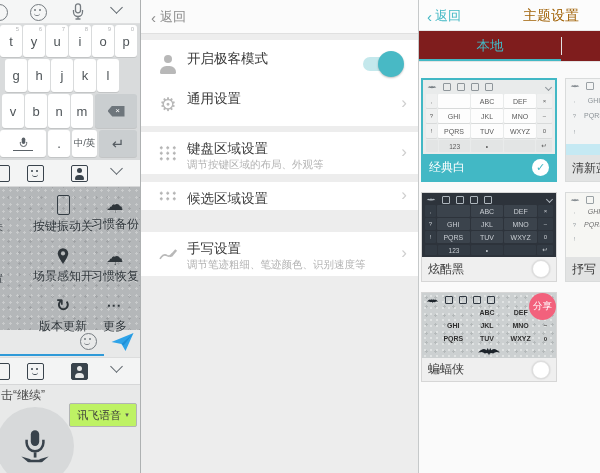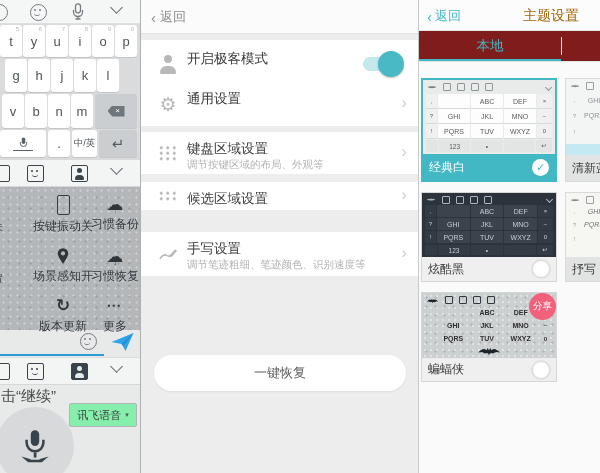--- a/index.html
+++ b/index.html
@@ -50,22 +50,22 @@
   .cutlbl{position:absolute;left:-7px;font-size:10px;color:#2f363b;}
   .phone-ic{width:11px;height:18px;border:1.6px solid #343d44;border-radius:2px;}
   .cloud-wrap{position:relative;height:18px;display:flex;align-items:flex-end;}
   .cloud-g{font-size:17px;line-height:1;color:#2f363b;}
   .cloud-a{position:absolute;left:50%;transform:translateX(-50%);bottom:-2px;font-size:8px;color:#2f363b;font-weight:bold;}
   .refresh-g{font-size:17px;line-height:18px;color:#2f363b;font-weight:bold;}
   .more-g{font-size:8px;letter-spacing:2px;line-height:18px;color:#2f363b;}
 
   .input-strip{position:absolute;top:330px;left:0;width:140px;height:26px;}
   .blue-underline{position:absolute;left:0;bottom:0;width:104px;height:2px;background:#2f9ad8;}
-  .hint{position:absolute;top:387px;left:1px;font-size:15px;color:#4a4a4a;}
-  .voice-btn{position:absolute;top:403px;left:69px;width:66px;height:22px;background:#86efac;border:1px solid #b2b4b5;
+  .hint{position:absolute;top:387px;left:1px;font-size:12px;color:#4a4a4a;}
+  .voice-btn{position:absolute;top:403px;left:69px;width:66px;height:22px;background:#bef264;border:1px solid #b2b4b5;
     border-radius:2px;display:flex;align-items:center;justify-content:center;gap:4px;font-size:11px;color:#3a3a3a;}
   .voice-dd{font-size:7px;color:#555;}
   .big-mic{position:absolute;top:407px;left:-4px;width:78px;height:78px;border-radius:50%;background:#d7d9da;
     display:flex;align-items:center;justify-content:center;}
 
   
   #mid{left:140px;width:278px;background:#ededed;border-left:1px solid #aeb1b2;}
   .mid-header{position:absolute;top:0;left:0;width:100%;height:33px;background:#fbfbfb;border-bottom:1px solid #e0e0e0;}
   .back-btn{position:absolute;left:10px;top:8px;font-size:13px;color:#8b8b8b;display:flex;gap:4px;align-items:center;}
   .back-arrow{font-size:15px;line-height:13px;}
@@ -353,21 +353,20 @@
         <svg width="20" height="16" viewBox="0 0 24 20">
             <path d="M2 16 q4 -7 9 -4 q4 2 7 -3" fill="none" stroke="#b8b8b8" stroke-width="2"></path>
             <path d="M15 11 l6 -7 2.4 2 -6 7 -3.4 1z" fill="#b8b8b8"></path>
           </svg>
       </div>
       <div class="ttl">手写设置</div>
       <div class="sub">调节笔迹粗细、笔迹颜色、识别速度等</div>
       <div class="chv">›</div>
     </div>
 
-    <div class="restore-btn">一键恢复</div>
   </div>
 
   <div class="panel" id="right">
     <div class="r-header">
       <div class="r-back">
         <span class="back-arrow">‹</span>
         <span>返回</span>
       </div>
       <div class="r-title">主题设置</div>
     </div>

